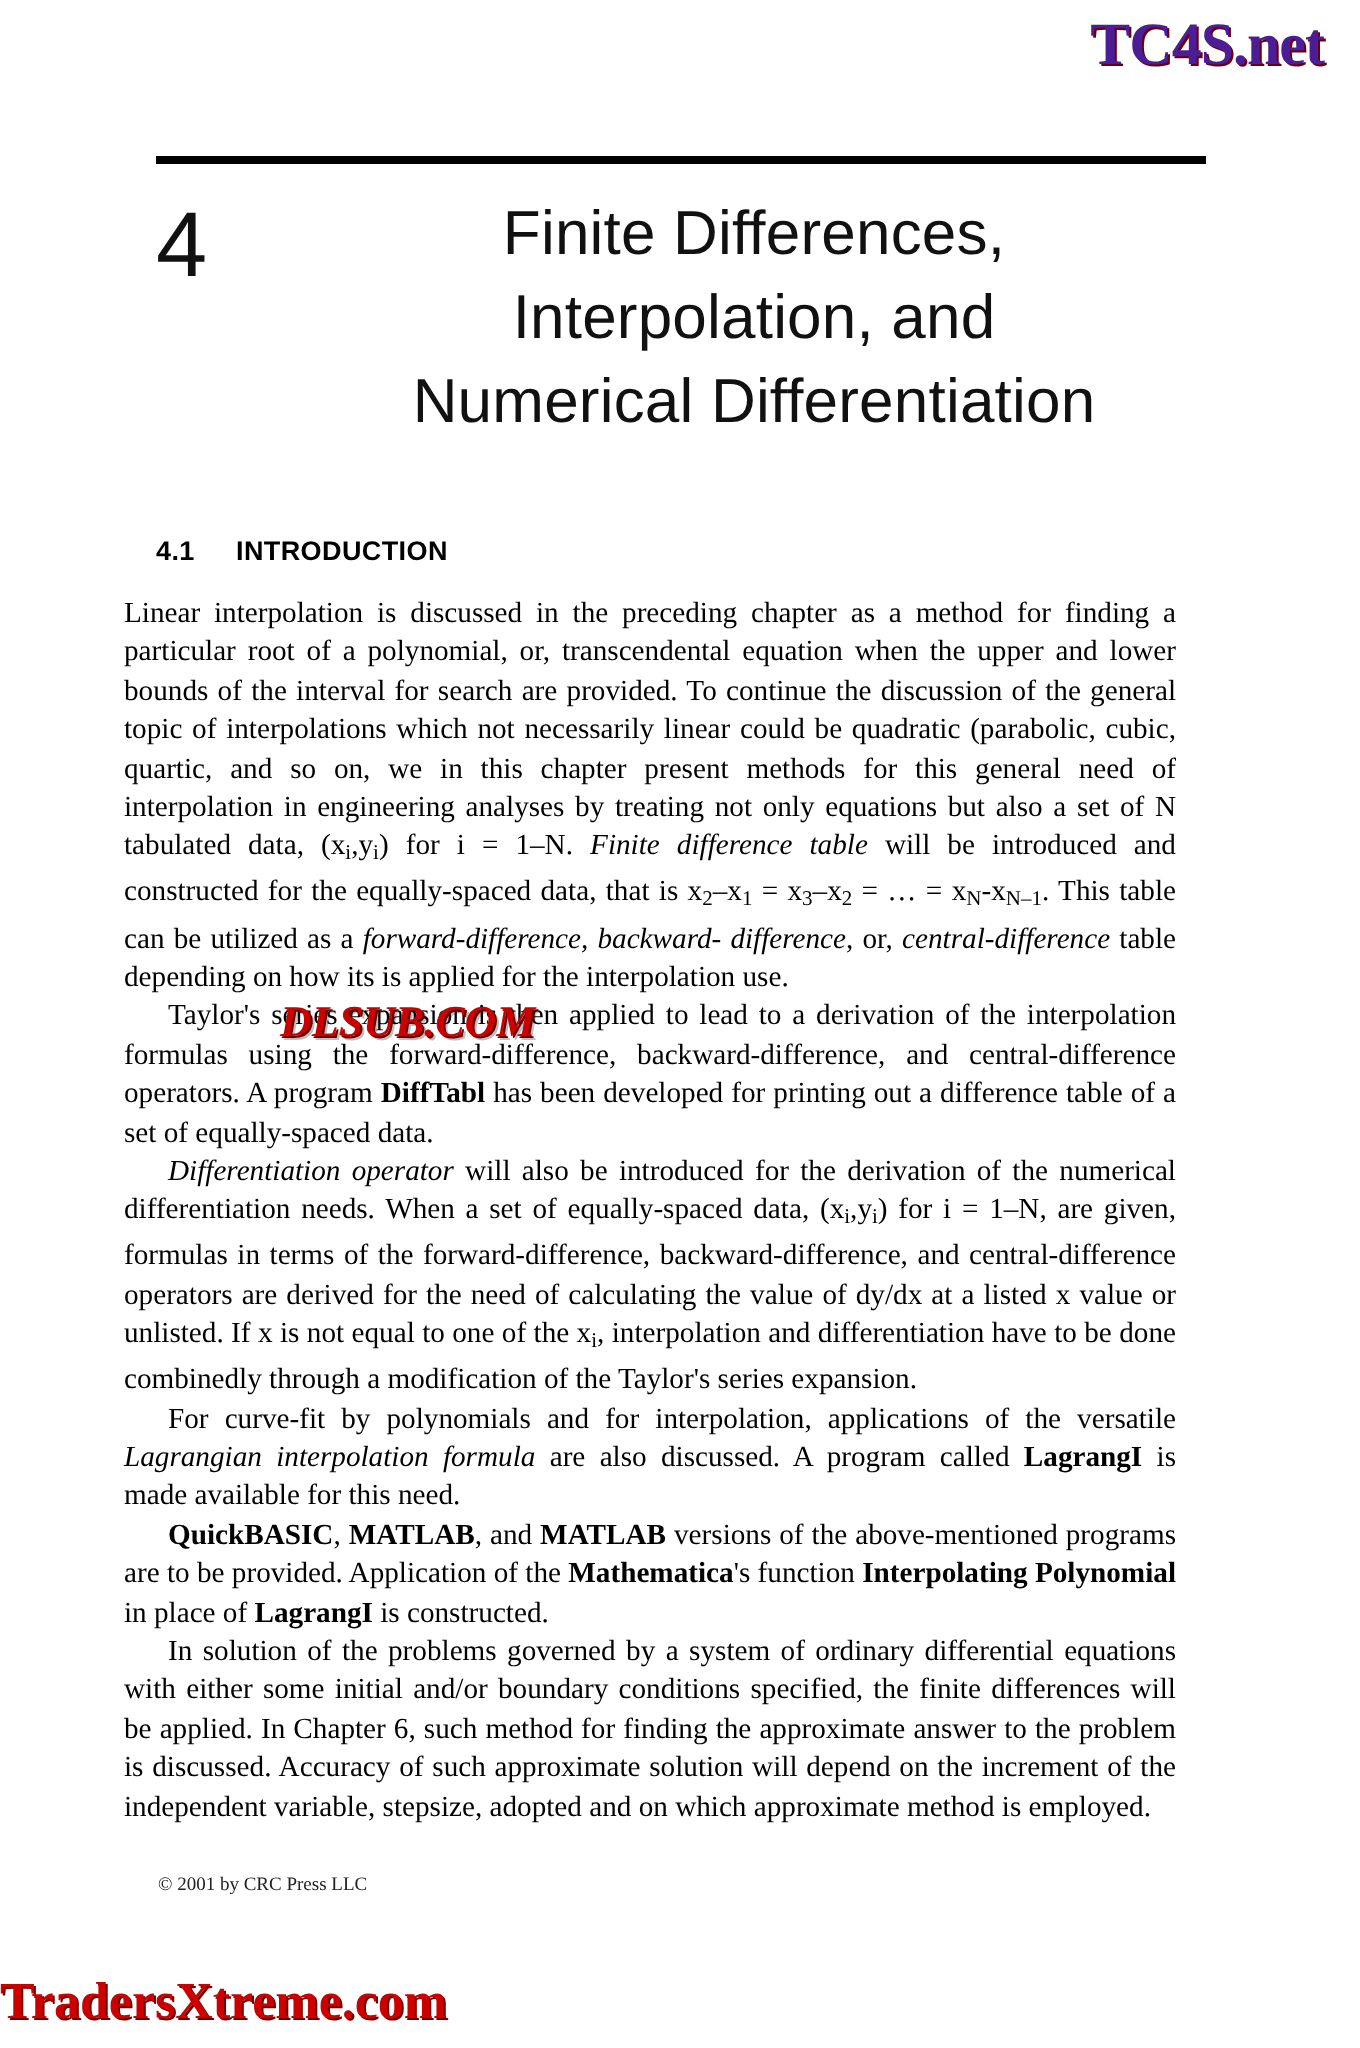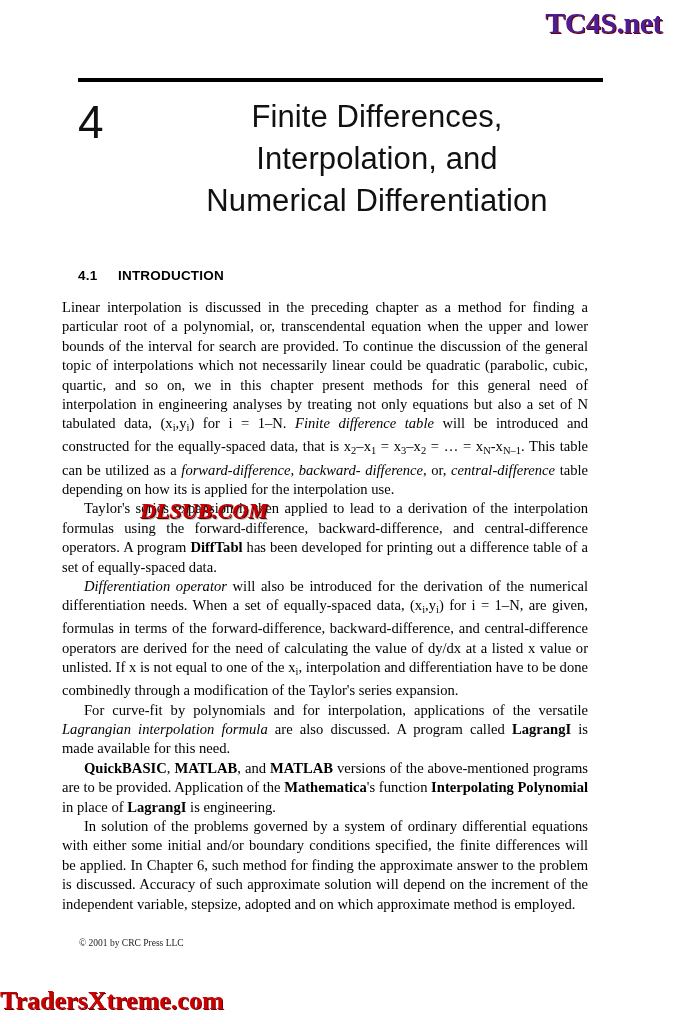--- a/index.html
+++ b/index.html
@@ -166,21 +166,21 @@
 <div class="body">
 
   <p><span>Linear interpolation is discussed in the preceding chapter as a method for finding a particular root of a polynomial, or, transcendental equation when the upper and lower bounds of the interval for search are provided. To continue the discussion of the general topic of interpolations which not necessarily linear could be quadratic (parabolic, cubic, quartic, and so on, we in this chapter present methods for this general need of interpolation in engineering analyses by treating not only equations but also a set of N tabulated data, (x</span><sub>i</sub><span>,y</span><sub>i</sub><span>) for i = 1–N. </span><i>Finite difference table</i><span> will be introduced and constructed for the equally-spaced data, that is x</span><sub>2</sub><span>–x</span><sub>1</sub><span> = x</span><sub>3</sub><span>–x</span><sub>2</sub><span> = … = x</span><sub>N</sub><span>-x</span><sub>N–1</sub><span>. This table can be utilized as a </span><i>forward-difference, backward- difference</i><span>, or, </span><i>central-difference</i><span> table depending on how its is applied for the interpolation use.</span></p>
 
   <p class="indent"><span>Taylor's series expansion is then applied to lead to a derivation of the interpolation formulas using the forward-difference, backward-difference, and central-difference operators. A program </span><b>DiffTabl</b><span> has been developed for printing out a difference table of a set of equally-spaced data.</span></p>
 
   <p class="indent"><i>Differentiation operator</i><span> will also be introduced for the derivation of the numerical differentiation needs. When a set of equally-spaced data, (x</span><sub>i</sub><span>,y</span><sub>i</sub><span>) for i = 1–N, are given, formulas in terms of the forward-difference, backward-difference, and central-difference operators are derived for the need of calculating the value of dy/dx at a listed x value or unlisted. If x is not equal to one of the x</span><sub>i</sub><span>, interpolation and differentiation have to be done combinedly through a modification of the Taylor's series expansion.</span></p>
 
   <p class="indent"><span>For curve-fit by polynomials and for interpolation, applications of the versatile </span><i>Lagrangian interpolation formula</i><span> are also discussed. A program called </span><b>LagrangI</b><span> is made available for this need.</span></p>
 
-  <p class="indent"><b>QuickBASIC</b><span>, </span><b>MATLAB</b><span>, and </span><b>MATLAB</b><span> versions of the above-mentioned programs are to be provided. Application of the </span><b>Mathematica</b><span>'s function </span><b>Interpolating Polynomial</b><span> in place of </span><b>LagrangI</b><span> is engineering.</span></p>
+  <p class="indent"><b>QuickBASIC</b><span>, </span><b>MATLAB</b><span>, and </span><b>MATLAB</b><span> versions of the above-mentioned programs are to be provided. Application of the </span><b>Mathematica</b><span>'s function </span><b>Interpolating Polynomial</b><span> in place of </span><b>LagrangI</b><span> is constructed.</span></p>
 
   <p class="indent">In solution of the problems governed by a system of ordinary differential equations with either some initial and/or boundary conditions specified, the finite differences will be applied. In Chapter 6, such method for finding the approximate answer to the problem is discussed. Accuracy of such approximate solution will depend on the increment of the independent variable, stepsize, adopted and on which approximate method is employed.</p>
 
 </div>
 
 <div class="wm-center">DLSUB.COM</div>
 
 <div class="copyright">© 2001 by CRC Press LLC</div>
 
 <div class="wm-bottom">TradersXtreme.com</div>

